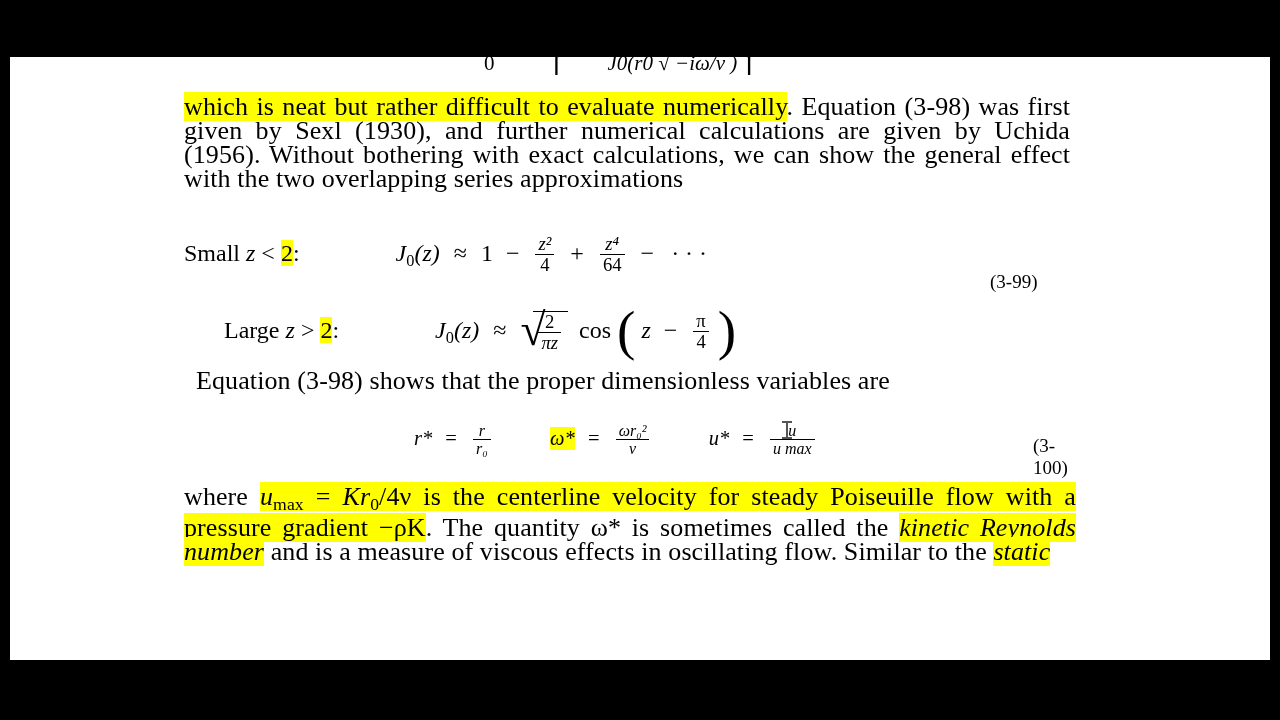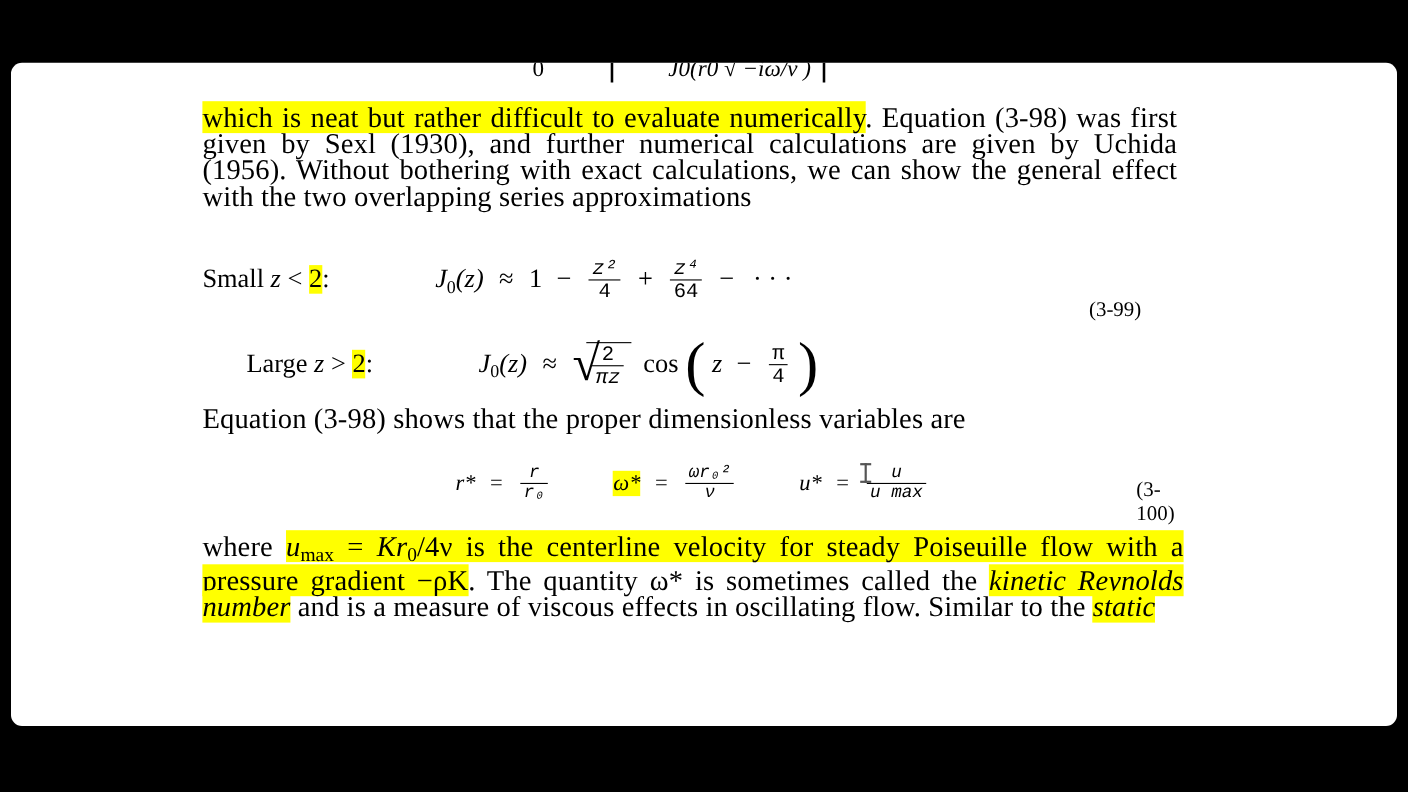--- a/index.html
+++ b/index.html
@@ -31,21 +31,20 @@
 
   
   #page {
     position: absolute;
     left: 10px;
     top: 57px;
     width: 1260px;
     height: 603px;
     background: #ffffff;
     overflow: hidden;
-    border-radius: 10px;
   }
   .content {
     position: absolute;
     left: 174px;
     top: 0;
     width: 900px;
     color: #000000;
   }
 
   
@@ -102,21 +101,20 @@
   
   .frac {
     display: inline-block;
     vertical-align: middle;
     text-align: center;
     font-size: 0.78em;
     line-height: 1.08;
     margin: 0 3px;
     position: relative;
     top: -1px;
-    font-family: Liberation Mono, monospace;
   }
   .frac .num { display: block; padding: 0 3px; }
   .frac .den { display: block; border-top: 1px solid #000; padding: 0 3px; }
 
   .sqrt {
     display: inline-block;
     vertical-align: middle;
     position: relative;
     padding-left: 13px;
   }
@@ -145,21 +143,21 @@
 
   .eqnum {
     position: absolute;
     font-size: 19px;
   }
   #eqnum-99 { left: 806px; top: 214px; }
   #eqnum-100 { left: 849px; top: 378px; }
 
   #para2 {
     position: absolute;
-    left: 0;
+    left: 12px;
     top: 312px;
     width: 886px;
   }
 
   
   #dimless-row {
     position: absolute;
     left: 230px;
     top: 366px;
     font-size: 20.5px;

